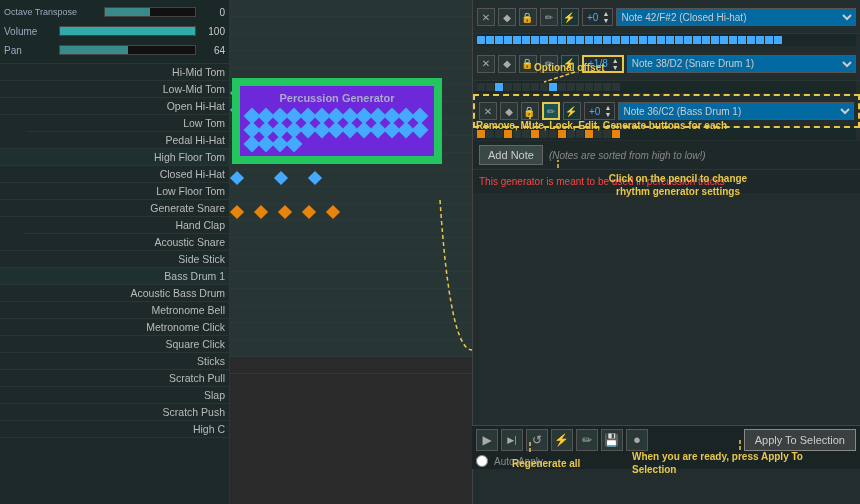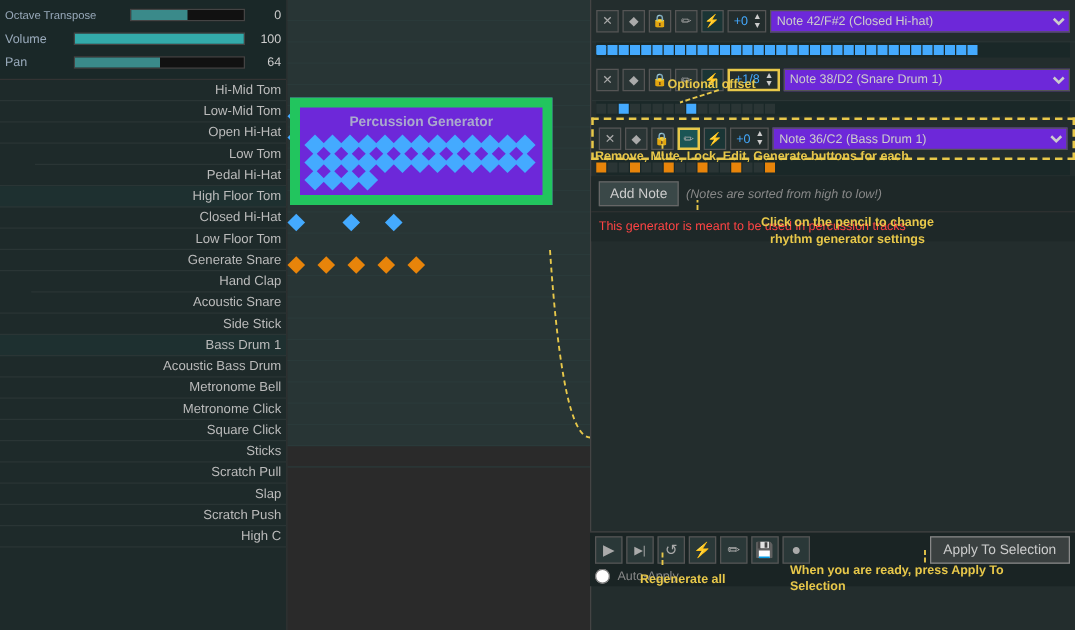--- a/index.html
+++ b/index.html
@@ -147,21 +147,21 @@
       color: #aaa;
       font-size: 10px;
       display: flex;
       align-items: center;
       justify-content: center;
       cursor: pointer;
     }
 
     .note-name-select {
       flex: 1;
-      background: #6d28d9;
+      background: #0369a1;
       border: 1px solid #555;
       color: #ccc;
       font-size: 10px;
       height: 18px;
     }
 
     
     .annotation {
       position: absolute;
       color: #e8c84a;

